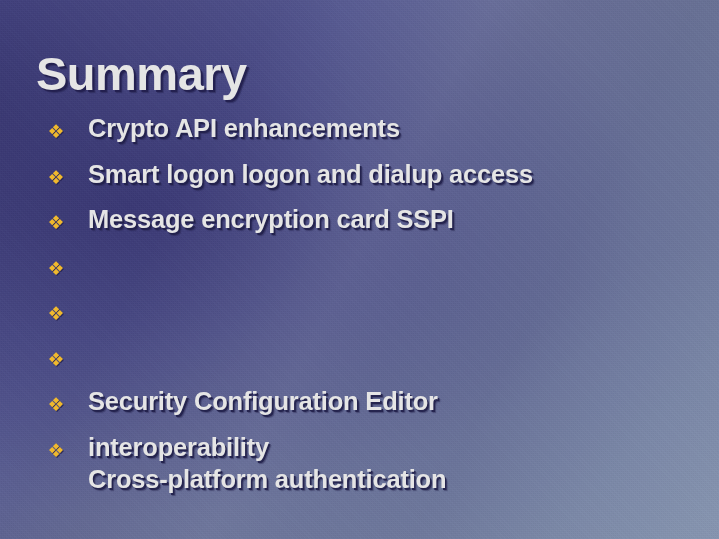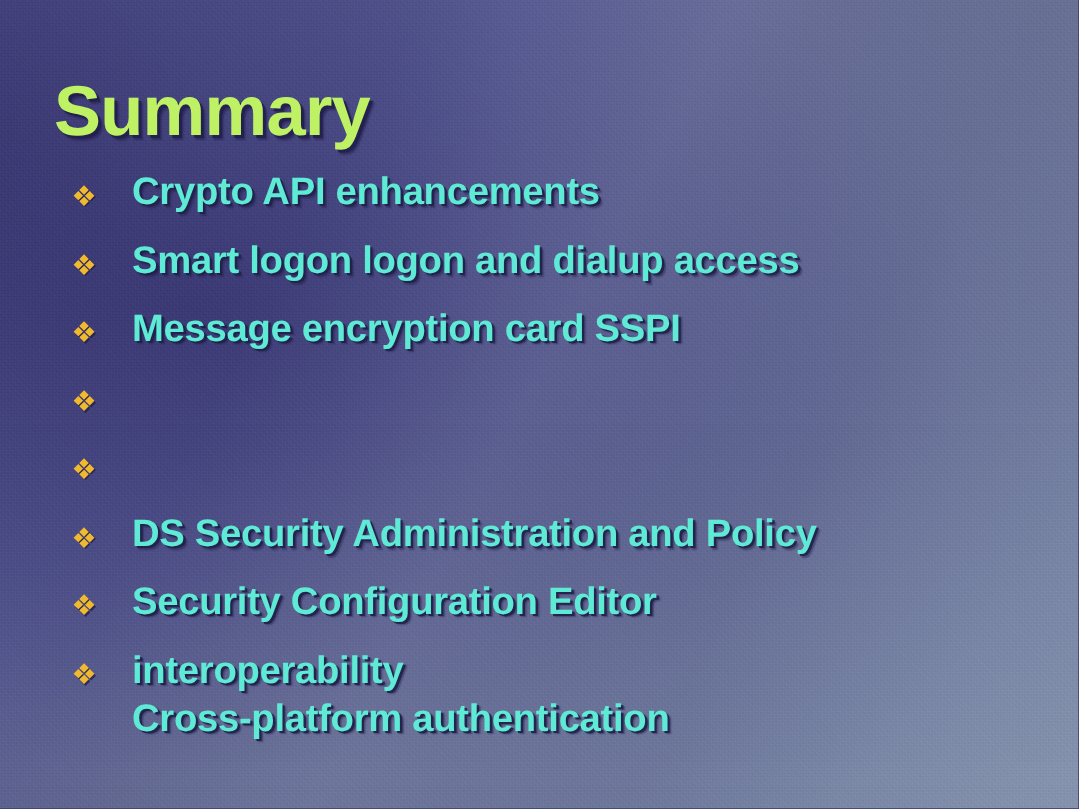--- a/index.html
+++ b/index.html
@@ -93,21 +93,21 @@
     z-index: 5;
   }
 
   #slide-title {
     position: absolute;
     left: 36px;
     top: 18px;
     font-size: 47px;
     font-weight: bold;
     line-height: 1.05;
-    color: #bef264;
+    color: #e5e5e5;
     letter-spacing: -0.5px;
     text-shadow:
       2px 2px 0 rgba(35, 32, 78, 0.92),
       3px 3px 1px rgba(35, 32, 78, 0.55);
     white-space: nowrap;
     text-align: center;
   }
 
   #bullet-list {
     position: absolute;
@@ -136,21 +136,21 @@
     line-height: 32px;
     color: #f0b92e;
     text-align: center;
     text-shadow: 1px 1px 0 rgba(35, 32, 78, 0.8);
   }
 
   .bullet-text {
     font-size: 25.5px;
     font-weight: bold;
     line-height: 32px;
-    color: #5eead4;
+    color: #e5e5e5;
     letter-spacing: -0.2px;
     text-shadow:
       1.6px 1.6px 0 rgba(33, 32, 74, 0.90),
       2.6px 2.6px 1px rgba(33, 32, 74, 0.45);
   }
 
   .bullet-text .wrap-line {
     display: block;
   }
 </style>
@@ -188,23 +188,20 @@
           </span>
         </li>
         <li class="bullet-row">
           <span class="bullet-marker">❖</span>
         </li>
         <li class="bullet-row">
           <span class="bullet-marker">❖</span>
         </li>
         <li class="bullet-row">
           <span class="bullet-marker">❖</span>
-          <span class="bullet-text">
-            <span class="wrap-line">DS Security Administration and Policy</span>
-          </span>
         </li>
         <li class="bullet-row">
           <span class="bullet-marker">❖</span>
           <span class="bullet-text">
             <span class="wrap-line">Security Configuration Editor</span>
           </span>
         </li>
         <li class="bullet-row">
           <span class="bullet-marker">❖</span>
           <span class="bullet-text">

